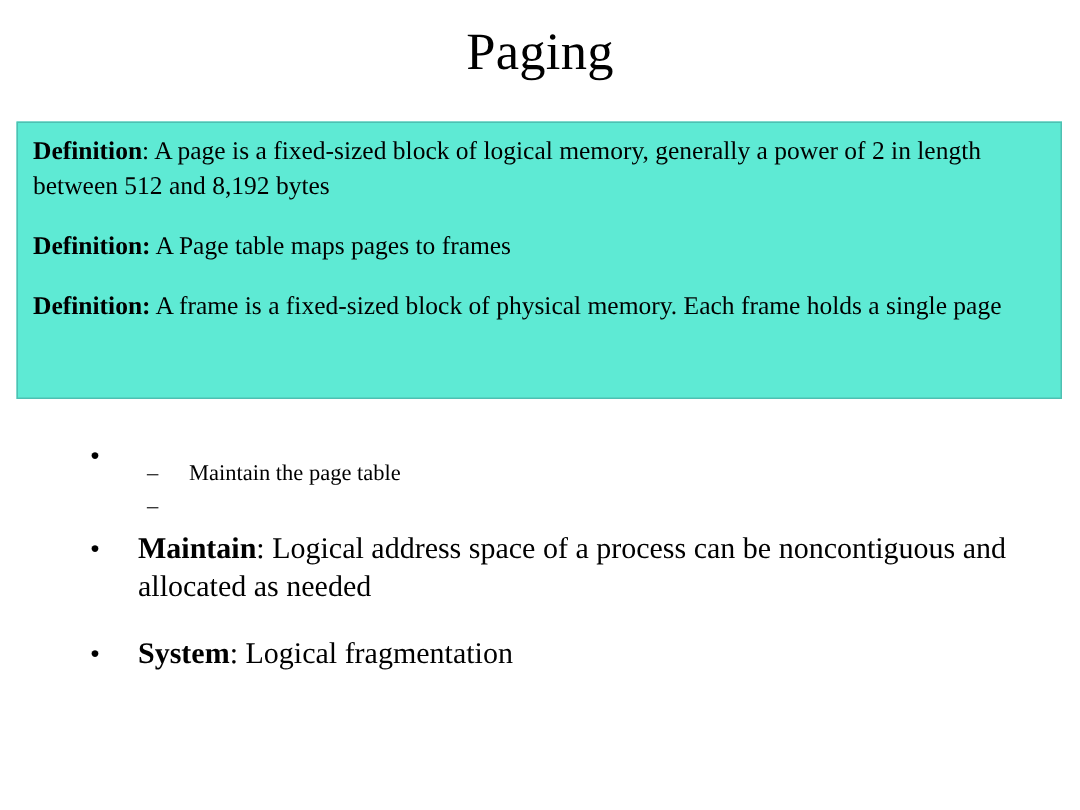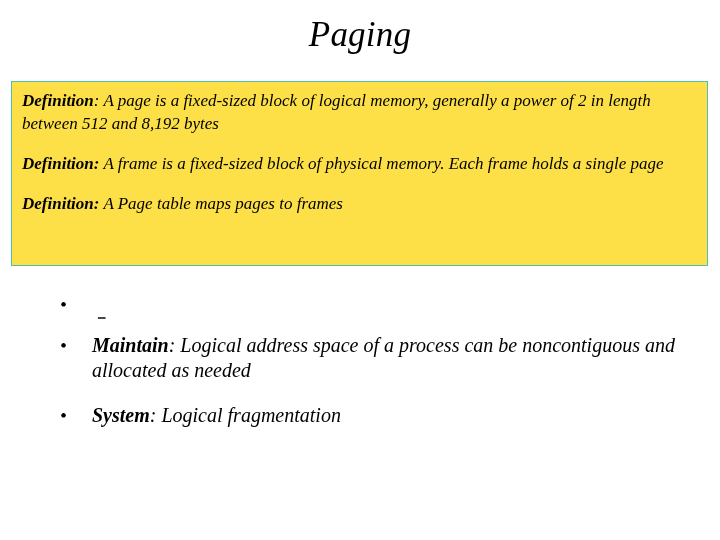--- a/index.html
+++ b/index.html
@@ -12,21 +12,20 @@
     background: #ffffff;
     font-family: "Liberation Serif", "DejaVu Serif", serif;
     color: #000000;
     overflow: hidden;
     position: relative;
   }
   .slide {
     position: relative;
     width: 720px;
     height: 540px;
-    font-style: italic;
   }
 
   
   .slide-title {
     position: absolute;
     left: 0;
     top: 14px;
     width: 720px;
     text-align: center;
     font-size: 35px;
@@ -36,21 +35,21 @@
   }
 
   
   .definition-box {
     position: absolute;
     left: 11px;
     top: 81px;
     width: 697px;
     height: 185px;
     box-sizing: border-box;
-    background: #fde047;
+    background: #5eead4;
     border: 1px solid #4ec0b2;
     padding: 7px 10px 0 10px;
   }
   .definition {
     font-size: 17px;
     line-height: 23px;
     margin: 0 0 17px 0;
   }
   .definition:last-child {
     margin-bottom: 0;
@@ -133,40 +132,41 @@
 
   <div class="definition-box">
 
     <p class="definition">
       <span class="term">Definition</span><span class="body">:</span>
       <span class="body">A page is a fixed-sized block of logical memory, generally a power of 2 in length between 512 and 8,192 bytes</span>
     </p>
 
     <p class="definition">
       <span class="term">Definition:</span>
-      <span class="body">A frame is a fixed-sized block of physical memory. Each frame holds a single page</span>
+      <span class="body">A Page table maps pages to frames</span>
     </p>
 
     <p class="definition">
       <span class="term">Definition:</span>
-      <span class="body">A Page table maps pages to frames</span>
+      <span class="body">A frame is a fixed-sized block of physical memory. Each frame holds a single page</span>
     </p>
 
   </div>
 
   <div class="bullets">
 
     <div class="bullet-row">
       <span class="bullet-marker">•</span>
     </div>
 
     <div class="gap-sm"></div>
 
     <div class="sub-row">
       <span class="sub-marker">–</span>
+      <span class="sub-text">Maintain the page table</span>
     </div>
 
     <div class="sub-row">
       <span class="sub-marker">–</span>
     </div>
 
     <div class="gap-lg"></div>
 
     <div class="bullet-mixed">
       <span class="bullet-marker">•</span>

